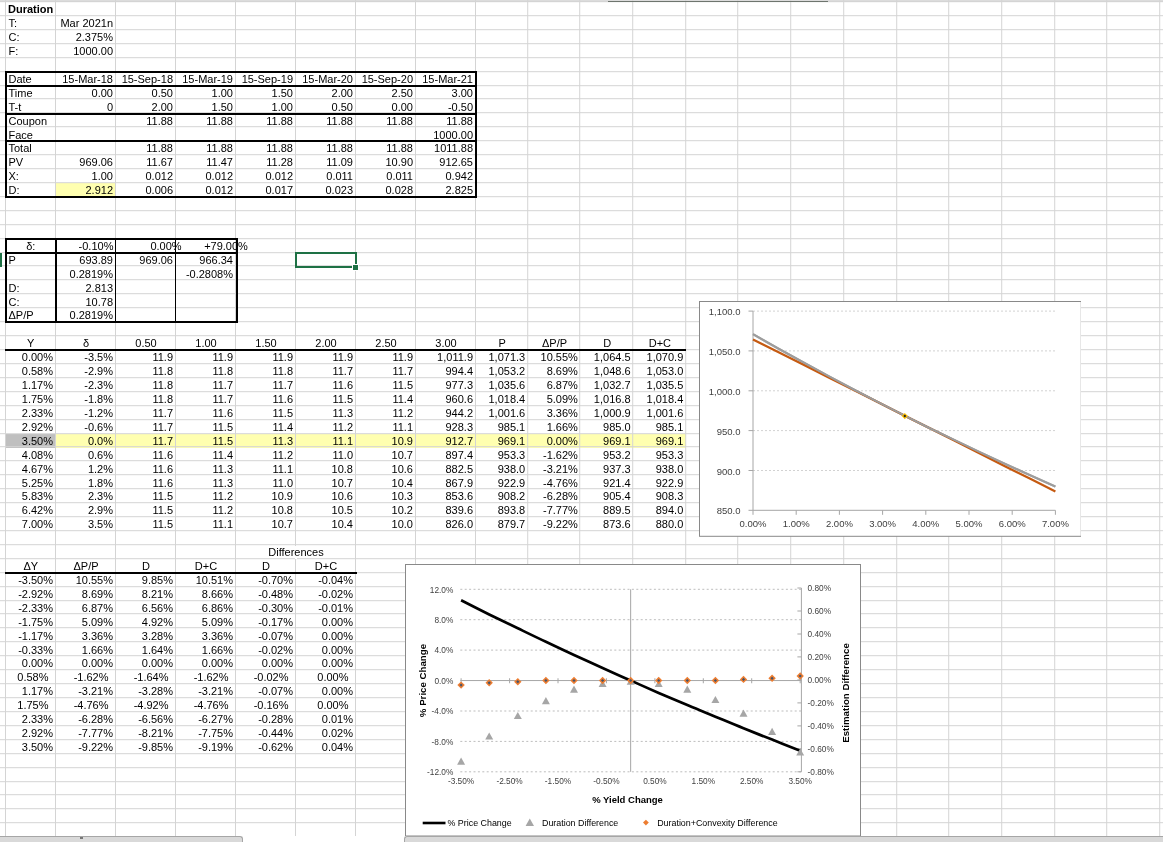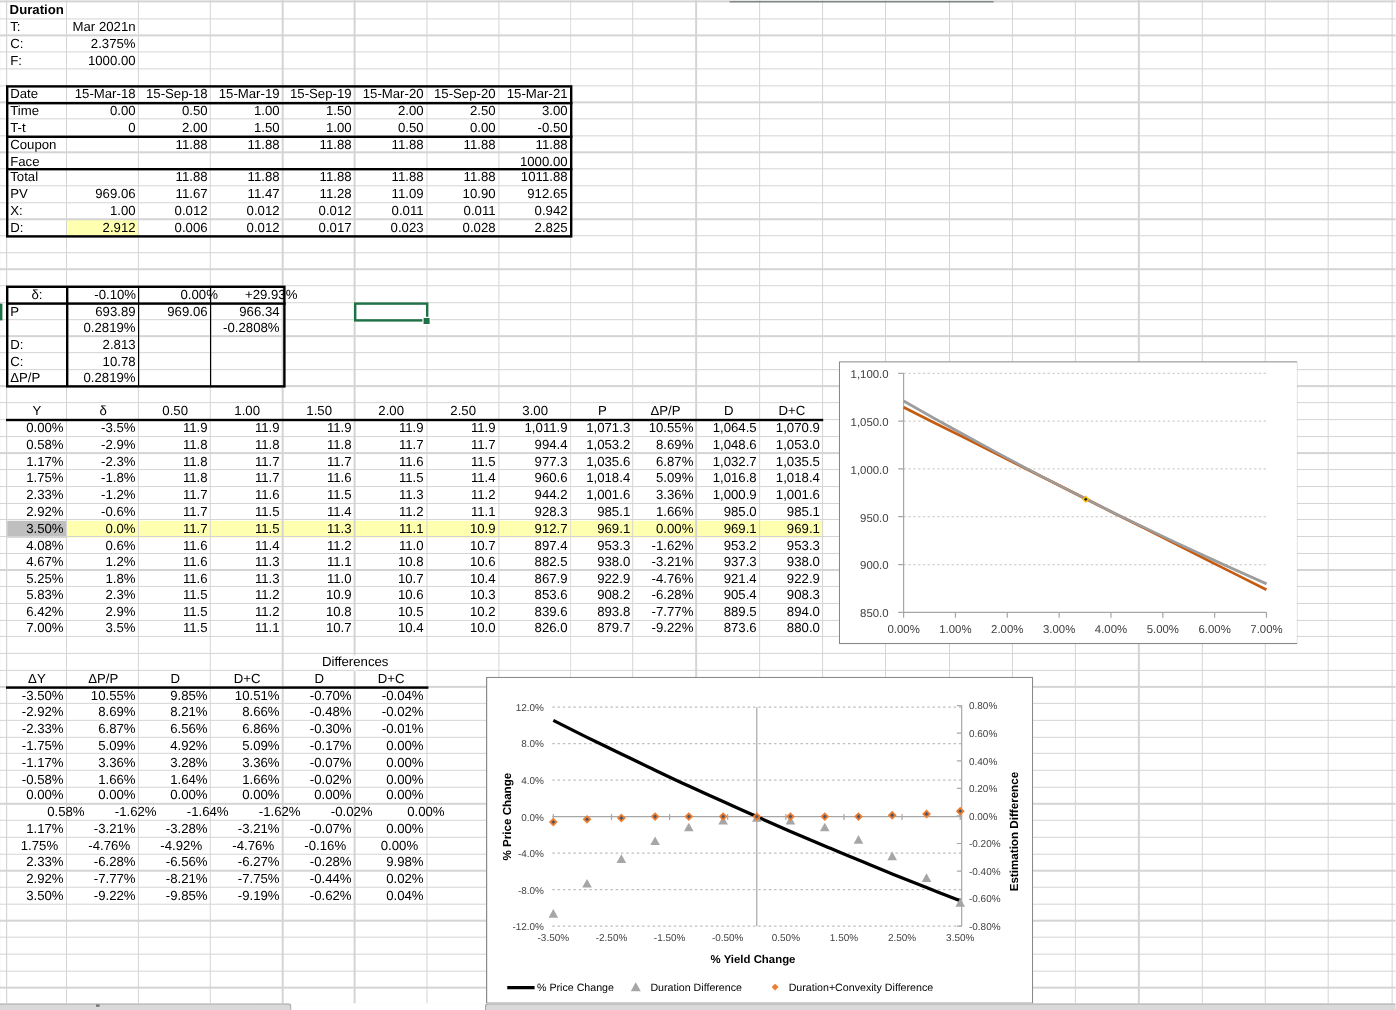--- a/index.html
+++ b/index.html
@@ -35,21 +35,21 @@
 <div class="r" style="left:5.5px;top:44.0px"><span class="c l" style="width:50.5px">F:</span><span class="c n" style="width:60.0px">1000.00</span></div>
 <div class="r" style="left:5.5px;top:71.8px"><span class="c l" style="width:50.5px">Date</span><span class="c n" style="width:60.0px">15-Mar-18</span><span class="c n" style="width:60.0px">15-Sep-18</span><span class="c n" style="width:60.0px">15-Mar-19</span><span class="c n" style="width:60.0px">15-Sep-19</span><span class="c n" style="width:60.0px">15-Mar-20</span><span class="c n" style="width:60.0px">15-Sep-20</span><span class="c n" style="width:60.0px">15-Mar-21</span></div>
 <div class="r" style="left:5.5px;top:85.7px"><span class="c l" style="width:50.5px">Time</span><span class="c n" style="width:60.0px">0.00</span><span class="c n" style="width:60.0px">0.50</span><span class="c n" style="width:60.0px">1.00</span><span class="c n" style="width:60.0px">1.50</span><span class="c n" style="width:60.0px">2.00</span><span class="c n" style="width:60.0px">2.50</span><span class="c n" style="width:60.0px">3.00</span></div>
 <div class="r" style="left:5.5px;top:99.6px"><span class="c l" style="width:50.5px">T-t</span><span class="c n" style="width:60.0px">0</span><span class="c n" style="width:60.0px">2.00</span><span class="c n" style="width:60.0px">1.50</span><span class="c n" style="width:60.0px">1.00</span><span class="c n" style="width:60.0px">0.50</span><span class="c n" style="width:60.0px">0.00</span><span class="c n" style="width:60.0px">-0.50</span></div>
 <div class="r" style="left:5.5px;top:113.6px"><span class="c l" style="width:50.5px">Coupon</span><span class="c n" style="width:60.0px"></span><span class="c n" style="width:60.0px">11.88</span><span class="c n" style="width:60.0px">11.88</span><span class="c n" style="width:60.0px">11.88</span><span class="c n" style="width:60.0px">11.88</span><span class="c n" style="width:60.0px">11.88</span><span class="c n" style="width:60.0px">11.88</span></div>
 <div class="r" style="left:5.5px;top:127.5px"><span class="c l" style="width:50.5px">Face</span><span class="c n" style="width:60.0px"></span><span class="c n" style="width:60.0px"></span><span class="c n" style="width:60.0px"></span><span class="c n" style="width:60.0px"></span><span class="c n" style="width:60.0px"></span><span class="c n" style="width:60.0px"></span><span class="c n" style="width:60.0px">1000.00</span></div>
 <div class="r" style="left:5.5px;top:141.4px"><span class="c l" style="width:50.5px">Total</span><span class="c n" style="width:60.0px"></span><span class="c n" style="width:60.0px">11.88</span><span class="c n" style="width:60.0px">11.88</span><span class="c n" style="width:60.0px">11.88</span><span class="c n" style="width:60.0px">11.88</span><span class="c n" style="width:60.0px">11.88</span><span class="c n" style="width:60.0px">1011.88</span></div>
 <div class="r" style="left:5.5px;top:155.3px"><span class="c l" style="width:50.5px">PV</span><span class="c n" style="width:60.0px">969.06</span><span class="c n" style="width:60.0px">11.67</span><span class="c n" style="width:60.0px">11.47</span><span class="c n" style="width:60.0px">11.28</span><span class="c n" style="width:60.0px">11.09</span><span class="c n" style="width:60.0px">10.90</span><span class="c n" style="width:60.0px">912.65</span></div>
 <div class="r" style="left:5.5px;top:169.2px"><span class="c l" style="width:50.5px">X:</span><span class="c n" style="width:60.0px">1.00</span><span class="c n" style="width:60.0px">0.012</span><span class="c n" style="width:60.0px">0.012</span><span class="c n" style="width:60.0px">0.012</span><span class="c n" style="width:60.0px">0.011</span><span class="c n" style="width:60.0px">0.011</span><span class="c n" style="width:60.0px">0.942</span></div>
 <div class="r" style="left:5.5px;top:183.2px"><span class="c l" style="width:50.5px">D:</span><span class="c n" style="width:60.0px">2.912</span><span class="c n" style="width:60.0px">0.006</span><span class="c n" style="width:60.0px">0.012</span><span class="c n" style="width:60.0px">0.017</span><span class="c n" style="width:60.0px">0.023</span><span class="c n" style="width:60.0px">0.028</span><span class="c n" style="width:60.0px">2.825</span></div>
-<div class="r" style="left:5.5px;top:238.8px"><span class="c ct" style="width:50.5px">δ:</span><span class="c ct" style="width:80px">-0.10%</span><span class="c ct" style="width:60.0px">0.00%</span><span class="c ct" style="width:60.0px">+29.93%</span></div>
+<div class="r" style="left:5.5px;top:238.8px"><span class="c ct" style="width:50.5px">δ:</span><span class="c ct" style="width:80px">-0.10%</span><span class="c ct" style="width:60.0px">0.00%</span><span class="c ct" style="width:60.0px">+79.00%</span></div>
 <div class="r" style="left:5.5px;top:252.8px"><span class="c l" style="width:50.5px">P</span><span class="c n" style="width:60.0px">693.89</span><span class="c n" style="width:60.0px">969.06</span><span class="c n" style="width:60.0px">966.34</span></div>
 <div class="r" style="left:5.5px;top:266.7px"><span class="c l" style="width:50.5px"></span><span class="c n" style="width:60.0px">0.2819%</span><span class="c n" style="width:60.0px"></span><span class="c n" style="width:60.0px">-0.2808%</span></div>
 <div class="r" style="left:5.5px;top:280.6px"><span class="c l" style="width:50.5px">D:</span><span class="c n" style="width:60.0px">2.813</span></div>
 <div class="r" style="left:5.5px;top:294.5px"><span class="c l" style="width:50.5px">C:</span><span class="c n" style="width:60.0px">10.78</span></div>
 <div class="r" style="left:5.5px;top:308.4px"><span class="c l" style="width:50.5px">ΔP/P</span><span class="c n" style="width:60.0px">0.2819%</span></div>
 <div class="r" style="left:5.5px;top:336.3px"><span class="c ct" style="width:50.5px">Y</span><span class="c ct" style="width:60.0px">δ</span><span class="c ct" style="width:60.0px">0.50</span><span class="c ct" style="width:60.0px">1.00</span><span class="c ct" style="width:60.0px">1.50</span><span class="c ct" style="width:60.0px">2.00</span><span class="c ct" style="width:60.0px">2.50</span><span class="c ct" style="width:60.0px">3.00</span><span class="c ct" style="width:52.2px">P</span><span class="c ct" style="width:52.7px">ΔP/P</span><span class="c ct" style="width:52.7px">D</span><span class="c ct" style="width:52.7px">D+C</span></div>
 <div class="r" style="left:5.5px;top:350.2px"><span class="c n" style="width:50.5px">0.00%</span><span class="c n" style="width:60.0px">-3.5%</span><span class="c n" style="width:60.0px">11.9</span><span class="c n" style="width:60.0px">11.9</span><span class="c n" style="width:60.0px">11.9</span><span class="c n" style="width:60.0px">11.9</span><span class="c n" style="width:60.0px">11.9</span><span class="c n" style="width:60.0px">1,011.9</span><span class="c n" style="width:52.2px">1,071.3</span><span class="c n" style="width:52.7px">10.55%</span><span class="c n" style="width:52.7px">1,064.5</span><span class="c n" style="width:52.7px">1,070.9</span></div>
 <div class="r" style="left:5.5px;top:364.1px"><span class="c n" style="width:50.5px">0.58%</span><span class="c n" style="width:60.0px">-2.9%</span><span class="c n" style="width:60.0px">11.8</span><span class="c n" style="width:60.0px">11.8</span><span class="c n" style="width:60.0px">11.8</span><span class="c n" style="width:60.0px">11.7</span><span class="c n" style="width:60.0px">11.7</span><span class="c n" style="width:60.0px">994.4</span><span class="c n" style="width:52.2px">1,053.2</span><span class="c n" style="width:52.7px">8.69%</span><span class="c n" style="width:52.7px">1,048.6</span><span class="c n" style="width:52.7px">1,053.0</span></div>
 <div class="r" style="left:5.5px;top:378.0px"><span class="c n" style="width:50.5px">1.17%</span><span class="c n" style="width:60.0px">-2.3%</span><span class="c n" style="width:60.0px">11.8</span><span class="c n" style="width:60.0px">11.7</span><span class="c n" style="width:60.0px">11.7</span><span class="c n" style="width:60.0px">11.6</span><span class="c n" style="width:60.0px">11.5</span><span class="c n" style="width:60.0px">977.3</span><span class="c n" style="width:52.2px">1,035.6</span><span class="c n" style="width:52.7px">6.87%</span><span class="c n" style="width:52.7px">1,032.7</span><span class="c n" style="width:52.7px">1,035.5</span></div>
 <div class="r" style="left:5.5px;top:392.0px"><span class="c n" style="width:50.5px">1.75%</span><span class="c n" style="width:60.0px">-1.8%</span><span class="c n" style="width:60.0px">11.8</span><span class="c n" style="width:60.0px">11.7</span><span class="c n" style="width:60.0px">11.6</span><span class="c n" style="width:60.0px">11.5</span><span class="c n" style="width:60.0px">11.4</span><span class="c n" style="width:60.0px">960.6</span><span class="c n" style="width:52.2px">1,018.4</span><span class="c n" style="width:52.7px">5.09%</span><span class="c n" style="width:52.7px">1,016.8</span><span class="c n" style="width:52.7px">1,018.4</span></div>
@@ -62,26 +62,26 @@
 <div class="r" style="left:5.5px;top:489.4px"><span class="c n" style="width:50.5px">5.83%</span><span class="c n" style="width:60.0px">2.3%</span><span class="c n" style="width:60.0px">11.5</span><span class="c n" style="width:60.0px">11.2</span><span class="c n" style="width:60.0px">10.9</span><span class="c n" style="width:60.0px">10.6</span><span class="c n" style="width:60.0px">10.3</span><span class="c n" style="width:60.0px">853.6</span><span class="c n" style="width:52.2px">908.2</span><span class="c n" style="width:52.7px">-6.28%</span><span class="c n" style="width:52.7px">905.4</span><span class="c n" style="width:52.7px">908.3</span></div>
 <div class="r" style="left:5.5px;top:503.3px"><span class="c n" style="width:50.5px">6.42%</span><span class="c n" style="width:60.0px">2.9%</span><span class="c n" style="width:60.0px">11.5</span><span class="c n" style="width:60.0px">11.2</span><span class="c n" style="width:60.0px">10.8</span><span class="c n" style="width:60.0px">10.5</span><span class="c n" style="width:60.0px">10.2</span><span class="c n" style="width:60.0px">839.6</span><span class="c n" style="width:52.2px">893.8</span><span class="c n" style="width:52.7px">-7.77%</span><span class="c n" style="width:52.7px">889.5</span><span class="c n" style="width:52.7px">894.0</span></div>
 <div class="r" style="left:5.5px;top:517.2px"><span class="c n" style="width:50.5px">7.00%</span><span class="c n" style="width:60.0px">3.5%</span><span class="c n" style="width:60.0px">11.5</span><span class="c n" style="width:60.0px">11.1</span><span class="c n" style="width:60.0px">10.7</span><span class="c n" style="width:60.0px">10.4</span><span class="c n" style="width:60.0px">10.0</span><span class="c n" style="width:60.0px">826.0</span><span class="c n" style="width:52.2px">879.7</span><span class="c n" style="width:52.7px">-9.22%</span><span class="c n" style="width:52.7px">873.6</span><span class="c n" style="width:52.7px">880.0</span></div>
 <div class="r ct" style="left:236px;top:545.1px;width:120px">Differences</div>
 <div class="r" style="left:5.5px;top:559.0px"><span class="c ct" style="width:50.5px">ΔY</span><span class="c ct" style="width:60.0px">ΔP/P</span><span class="c ct" style="width:60.0px">D</span><span class="c ct" style="width:60.0px">D+C</span><span class="c ct" style="width:60.0px">D</span><span class="c ct" style="width:60.0px">D+C</span></div>
 <div class="r" style="left:5.5px;top:572.9px"><span class="c n" style="width:50.5px">-3.50%</span><span class="c n" style="width:60.0px">10.55%</span><span class="c n" style="width:60.0px">9.85%</span><span class="c n" style="width:60.0px">10.51%</span><span class="c n" style="width:60.0px">-0.70%</span><span class="c n" style="width:60.0px">-0.04%</span></div>
 <div class="r" style="left:5.5px;top:586.8px"><span class="c n" style="width:50.5px">-2.92%</span><span class="c n" style="width:60.0px">8.69%</span><span class="c n" style="width:60.0px">8.21%</span><span class="c n" style="width:60.0px">8.66%</span><span class="c n" style="width:60.0px">-0.48%</span><span class="c n" style="width:60.0px">-0.02%</span></div>
 <div class="r" style="left:5.5px;top:600.8px"><span class="c n" style="width:50.5px">-2.33%</span><span class="c n" style="width:60.0px">6.87%</span><span class="c n" style="width:60.0px">6.56%</span><span class="c n" style="width:60.0px">6.86%</span><span class="c n" style="width:60.0px">-0.30%</span><span class="c n" style="width:60.0px">-0.01%</span></div>
 <div class="r" style="left:5.5px;top:614.7px"><span class="c n" style="width:50.5px">-1.75%</span><span class="c n" style="width:60.0px">5.09%</span><span class="c n" style="width:60.0px">4.92%</span><span class="c n" style="width:60.0px">5.09%</span><span class="c n" style="width:60.0px">-0.17%</span><span class="c n" style="width:60.0px">0.00%</span></div>
 <div class="r" style="left:5.5px;top:628.6px"><span class="c n" style="width:50.5px">-1.17%</span><span class="c n" style="width:60.0px">3.36%</span><span class="c n" style="width:60.0px">3.28%</span><span class="c n" style="width:60.0px">3.36%</span><span class="c n" style="width:60.0px">-0.07%</span><span class="c n" style="width:60.0px">0.00%</span></div>
-<div class="r" style="left:5.5px;top:642.5px"><span class="c n" style="width:50.5px">-0.58%</span><span class="c n" style="width:60.0px">1.66%</span><span class="c n" style="width:60.0px">1.64%</span><span class="c n" style="width:60.0px">1.66%</span><span class="c n" style="width:60.0px">-0.02%</span><span class="c n" style="width:60.0px">0.00%</span></div>
+<div class="r" style="left:5.5px;top:642.5px"><span class="c n" style="width:50.5px">-0.33%</span><span class="c n" style="width:60.0px">1.66%</span><span class="c n" style="width:60.0px">1.64%</span><span class="c n" style="width:60.0px">1.66%</span><span class="c n" style="width:60.0px">-0.02%</span><span class="c n" style="width:60.0px">0.00%</span></div>
 <div class="r" style="left:5.5px;top:656.4px"><span class="c n" style="width:50.5px">0.00%</span><span class="c n" style="width:60.0px">0.00%</span><span class="c n" style="width:60.0px">0.00%</span><span class="c n" style="width:60.0px">0.00%</span><span class="c n" style="width:60.0px">0.00%</span><span class="c n" style="width:60.0px">0.00%</span></div>
-<div class="r" style="left:23px;top:670.4px"><span class="c n" style="width:50.5px">0.58%</span><span class="c n" style="width:60.0px">-1.62%</span><span class="c n" style="width:60.0px">-1.64%</span><span class="c n" style="width:60.0px">-1.62%</span><span class="c n" style="width:60.0px">-0.02%</span><span class="c n" style="width:60.0px">0.00%</span></div>
+<div class="r" style="left:1px;top:670.4px"><span class="c n" style="width:50.5px">0.58%</span><span class="c n" style="width:60.0px">-1.62%</span><span class="c n" style="width:60.0px">-1.64%</span><span class="c n" style="width:60.0px">-1.62%</span><span class="c n" style="width:60.0px">-0.02%</span><span class="c n" style="width:60.0px">0.00%</span></div>
 <div class="r" style="left:5.5px;top:684.3px"><span class="c n" style="width:50.5px">1.17%</span><span class="c n" style="width:60.0px">-3.21%</span><span class="c n" style="width:60.0px">-3.28%</span><span class="c n" style="width:60.0px">-3.21%</span><span class="c n" style="width:60.0px">-0.07%</span><span class="c n" style="width:60.0px">0.00%</span></div>
 <div class="r" style="left:1px;top:698.2px"><span class="c n" style="width:50.5px">1.75%</span><span class="c n" style="width:60.0px">-4.76%</span><span class="c n" style="width:60.0px">-4.92%</span><span class="c n" style="width:60.0px">-4.76%</span><span class="c n" style="width:60.0px">-0.16%</span><span class="c n" style="width:60.0px">0.00%</span></div>
-<div class="r" style="left:5.5px;top:712.1px"><span class="c n" style="width:50.5px">2.33%</span><span class="c n" style="width:60.0px">-6.28%</span><span class="c n" style="width:60.0px">-6.56%</span><span class="c n" style="width:60.0px">-6.27%</span><span class="c n" style="width:60.0px">-0.28%</span><span class="c n" style="width:60.0px">9.98%</span></div>
+<div class="r" style="left:5.5px;top:712.1px"><span class="c n" style="width:50.5px">2.33%</span><span class="c n" style="width:60.0px">-6.28%</span><span class="c n" style="width:60.0px">-6.56%</span><span class="c n" style="width:60.0px">-6.27%</span><span class="c n" style="width:60.0px">-0.28%</span><span class="c n" style="width:60.0px">0.01%</span></div>
 <div class="r" style="left:5.5px;top:726.0px"><span class="c n" style="width:50.5px">2.92%</span><span class="c n" style="width:60.0px">-7.77%</span><span class="c n" style="width:60.0px">-8.21%</span><span class="c n" style="width:60.0px">-7.75%</span><span class="c n" style="width:60.0px">-0.44%</span><span class="c n" style="width:60.0px">0.02%</span></div>
 <div class="r" style="left:5.5px;top:740.0px"><span class="c n" style="width:50.5px">3.50%</span><span class="c n" style="width:60.0px">-9.22%</span><span class="c n" style="width:60.0px">-9.85%</span><span class="c n" style="width:60.0px">-9.19%</span><span class="c n" style="width:60.0px">-0.62%</span><span class="c n" style="width:60.0px">0.04%</span></div>
 <svg class="a" style="left:698.7px;top:301.4px" width="382.8" height="235.8">
     <rect x="0.5" y="0.5" width="381.8" height="234.8" fill="#fff" stroke="#898989"></rect>
     <line x1="54.0" y1="10.1" x2="356.4" y2="10.1" stroke="#D2D2D2" stroke-width="1" stroke-dasharray="2 2"></line>
     <line x1="54.0" y1="49.9" x2="356.4" y2="49.9" stroke="#D2D2D2" stroke-width="1" stroke-dasharray="2 2"></line>
     <line x1="54.0" y1="89.8" x2="356.4" y2="89.8" stroke="#D2D2D2" stroke-width="1" stroke-dasharray="2 2"></line>
     <line x1="54.0" y1="129.6" x2="356.4" y2="129.6" stroke="#D2D2D2" stroke-width="1" stroke-dasharray="2 2"></line>
     <line x1="54.0" y1="169.5" x2="356.4" y2="169.5" stroke="#D2D2D2" stroke-width="1" stroke-dasharray="2 2"></line>
     <line x1="54.0" y1="10.1" x2="54.0" y2="209.3" stroke="#A6A6A6"></line>

